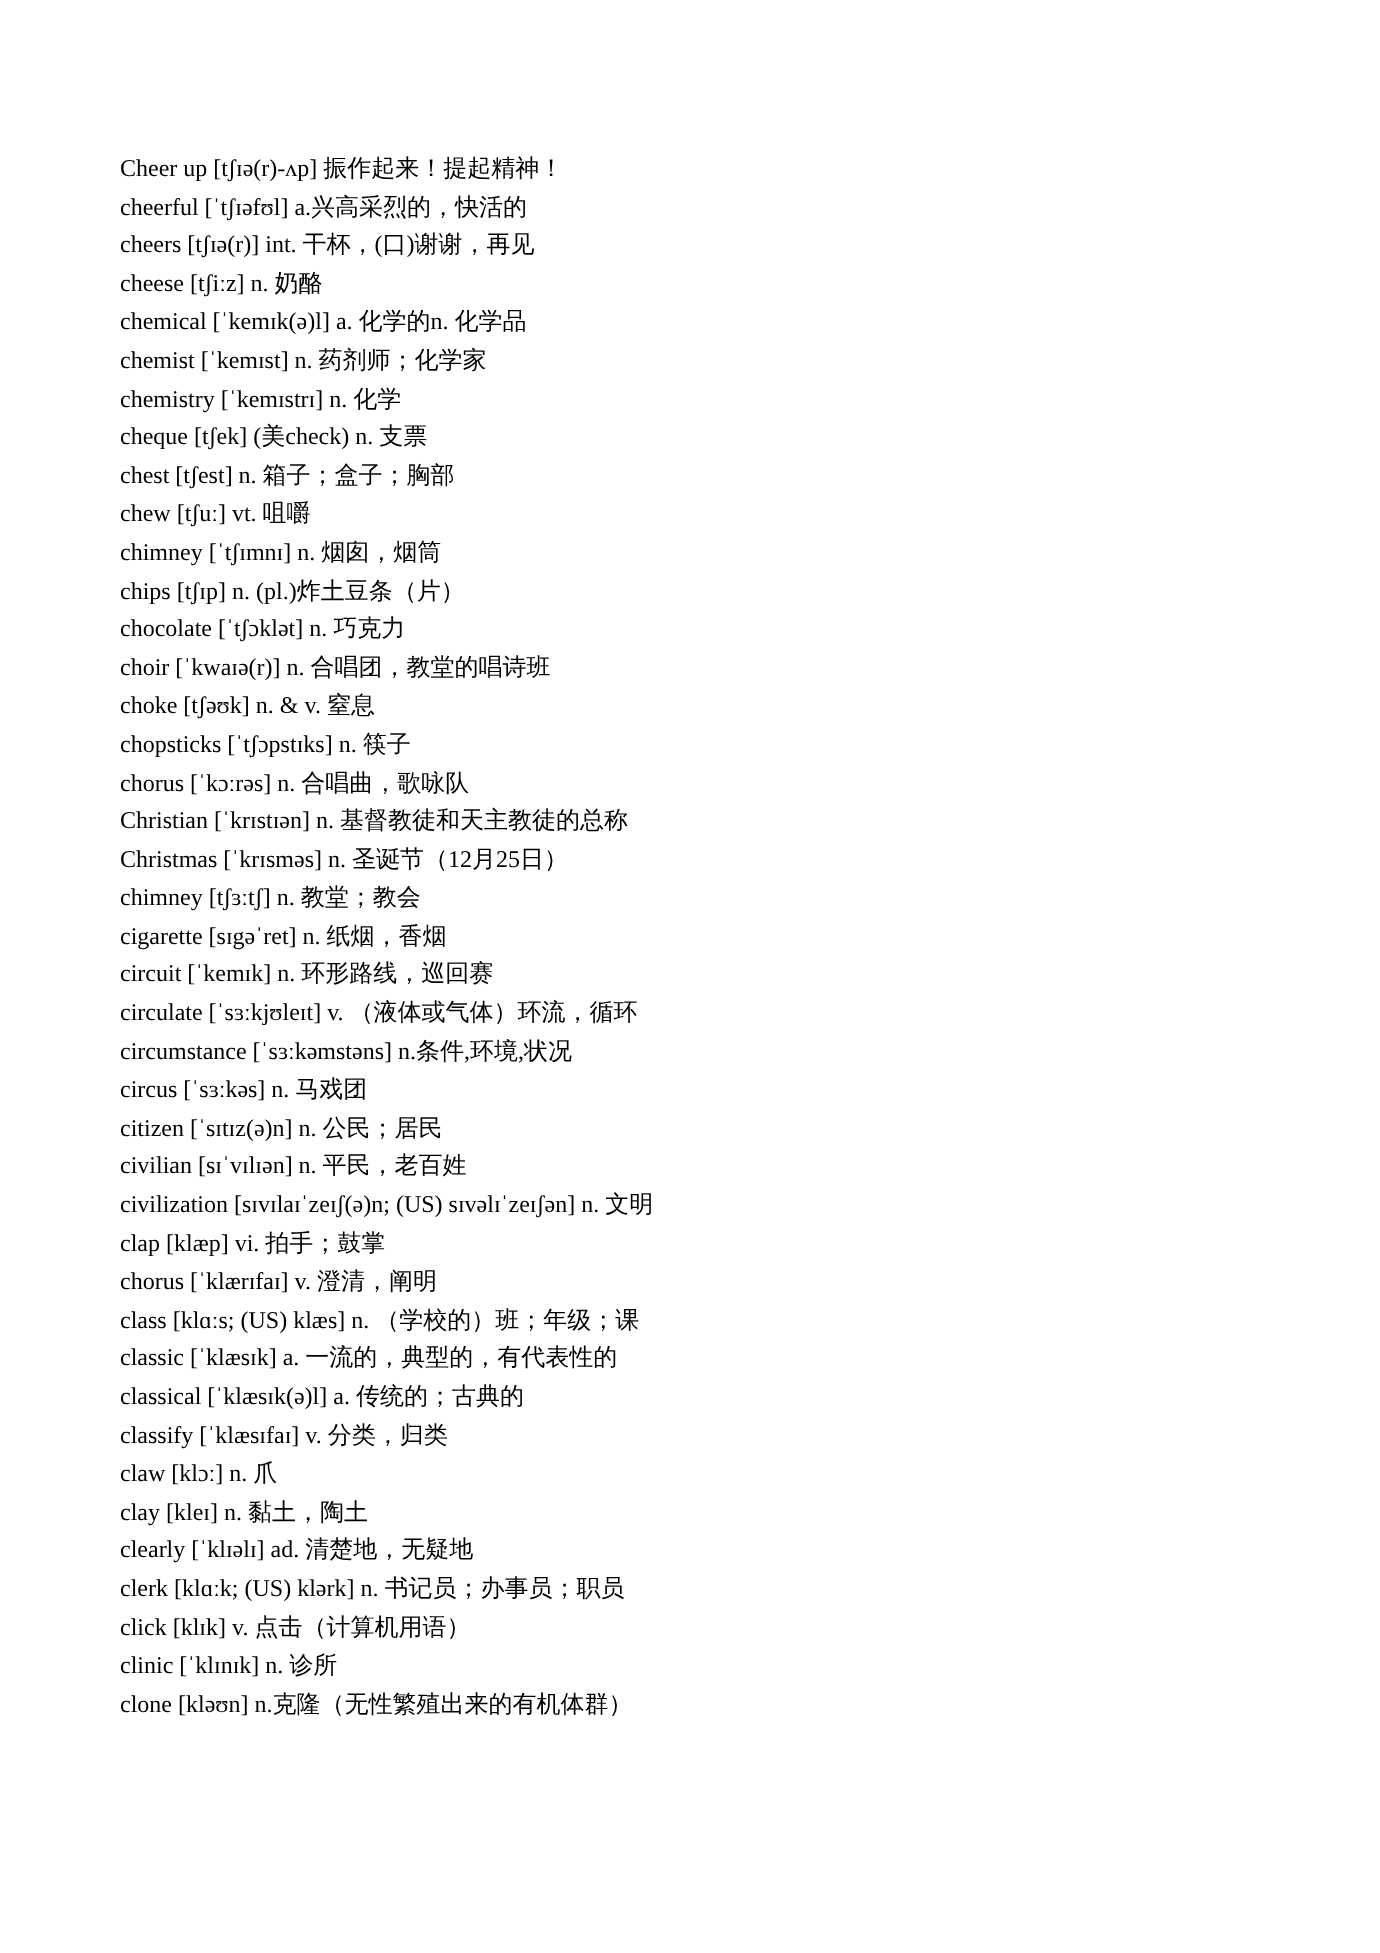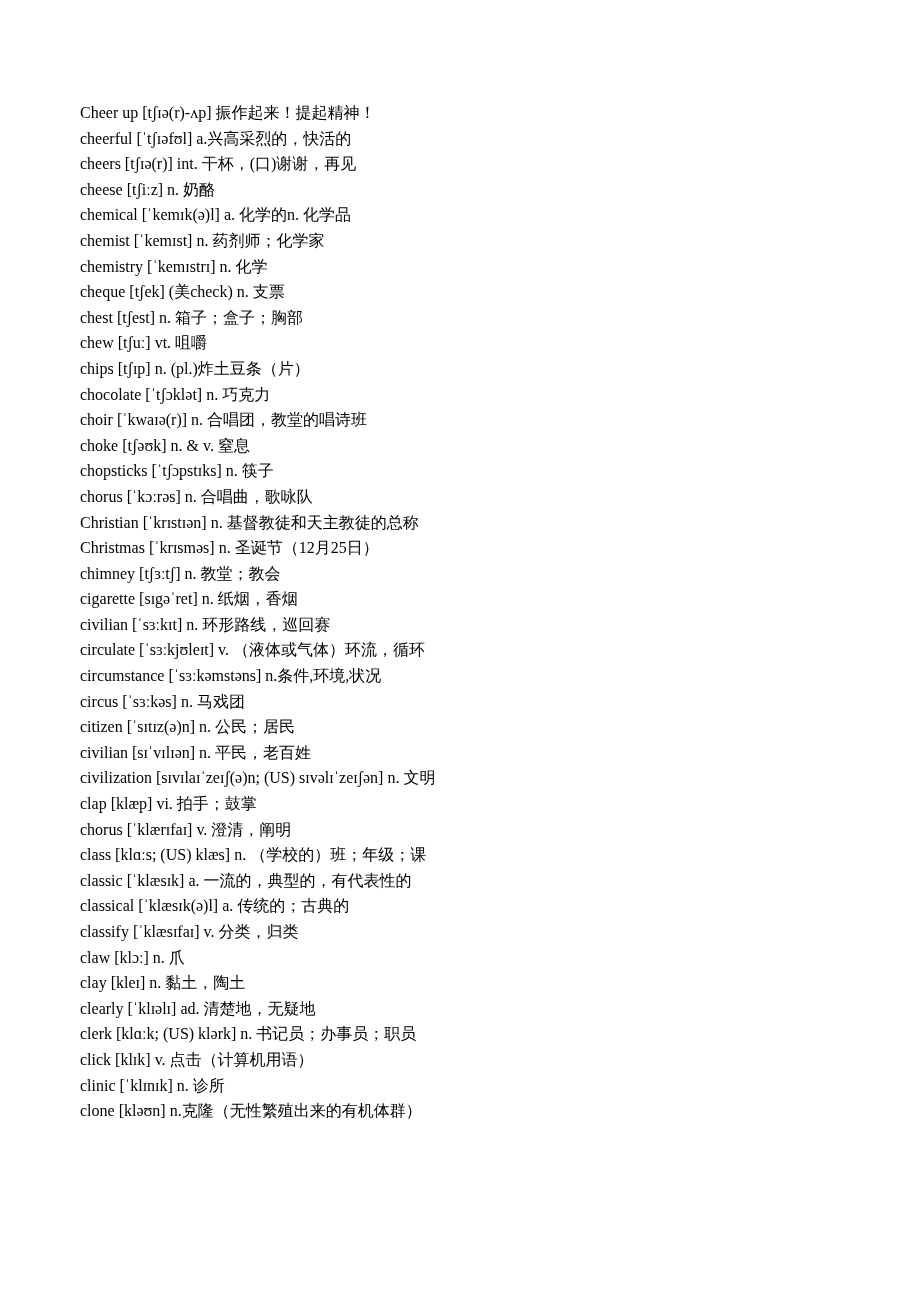--- a/index.html
+++ b/index.html
@@ -22,31 +22,32 @@
     <div class="entry">Cheer up [tʃɪə(r)-ʌp] 振作起来！提起精神！</div>
     <div class="entry">cheerful [ˈtʃɪəfʊl] a.兴高采烈的，快活的</div>
     <div class="entry">cheers [tʃɪə(r)] int. 干杯，(口)谢谢，再见</div>
     <div class="entry">cheese [tʃiːz] n. 奶酪</div>
     <div class="entry">chemical [ˈkemɪk(ə)l] a. 化学的n. 化学品</div>
     <div class="entry">chemist [ˈkemɪst] n. 药剂师；化学家</div>
     <div class="entry">chemistry [ˈkemɪstrɪ] n. 化学</div>
     <div class="entry">cheque [tʃek] (美check) n. 支票</div>
     <div class="entry">chest [tʃest] n. 箱子；盒子；胸部</div>
     <div class="entry">chew [tʃuː] vt. 咀嚼</div>
+    <div class="entry">chimney [ˈtʃɪmnɪ] n. 烟囱，烟筒</div>
     <div class="entry">chips [tʃɪp] n. (pl.)炸土豆条（片）</div>
     <div class="entry">chocolate [ˈtʃɔklət] n. 巧克力</div>
     <div class="entry">choir [ˈkwaɪə(r)] n. 合唱团，教堂的唱诗班</div>
     <div class="entry">choke [tʃəʊk] n. &amp; v. 窒息</div>
     <div class="entry">chopsticks [ˈtʃɔpstɪks] n. 筷子</div>
     <div class="entry">chorus [ˈkɔːrəs] n. 合唱曲，歌咏队</div>
     <div class="entry">Christian [ˈkrɪstɪən] n. 基督教徒和天主教徒的总称</div>
     <div class="entry">Christmas [ˈkrɪsməs] n. 圣诞节（12月25日）</div>
     <div class="entry">chimney [tʃɜːtʃ] n. 教堂；教会</div>
     <div class="entry">cigarette [sɪgəˈret] n. 纸烟，香烟</div>
-    <div class="entry">civilian [ˈsɜːkɪt] n. 环形路线，巡回赛</div>
+    <div class="entry">circuit [ˈkemɪk] n. 环形路线，巡回赛</div>
     <div class="entry">circulate [ˈsɜːkjʊleɪt] v. （液体或气体）环流，循环</div>
     <div class="entry">circumstance [ˈsɜːkəmstəns] n.条件,环境,状况</div>
     <div class="entry">circus [ˈsɜːkəs] n. 马戏团</div>
     <div class="entry">citizen [ˈsɪtɪz(ə)n] n. 公民；居民</div>
     <div class="entry">civilian [sɪˈvɪlɪən] n. 平民，老百姓</div>
     <div class="entry">civilization [sɪvɪlaɪˈzeɪʃ(ə)n; (US) sɪvəlɪˈzeɪʃən] n. 文明</div>
     <div class="entry">clap [klæp] vi. 拍手；鼓掌</div>
     <div class="entry">chorus [ˈklærɪfaɪ] v. 澄清，阐明</div>
     <div class="entry">class [klɑːs; (US) klæs] n. （学校的）班；年级；课</div>
     <div class="entry">classic [ˈklæsɪk] a. 一流的，典型的，有代表性的</div>

